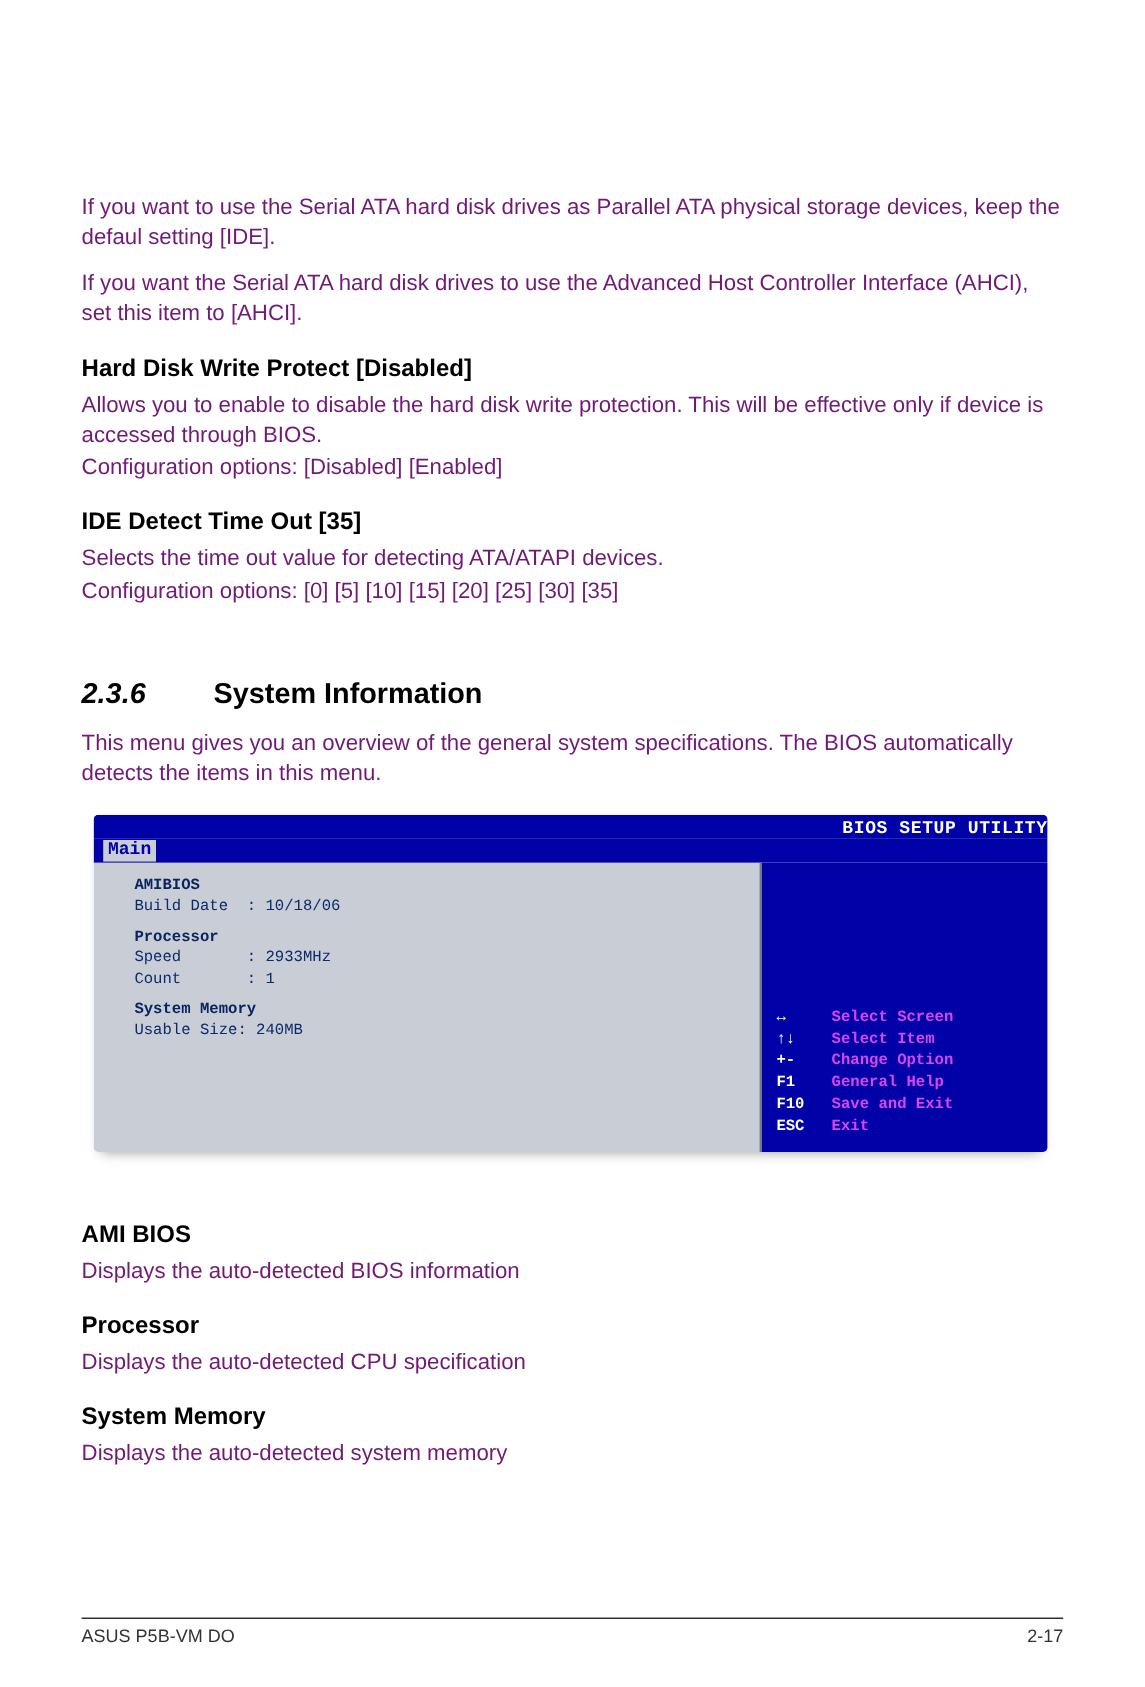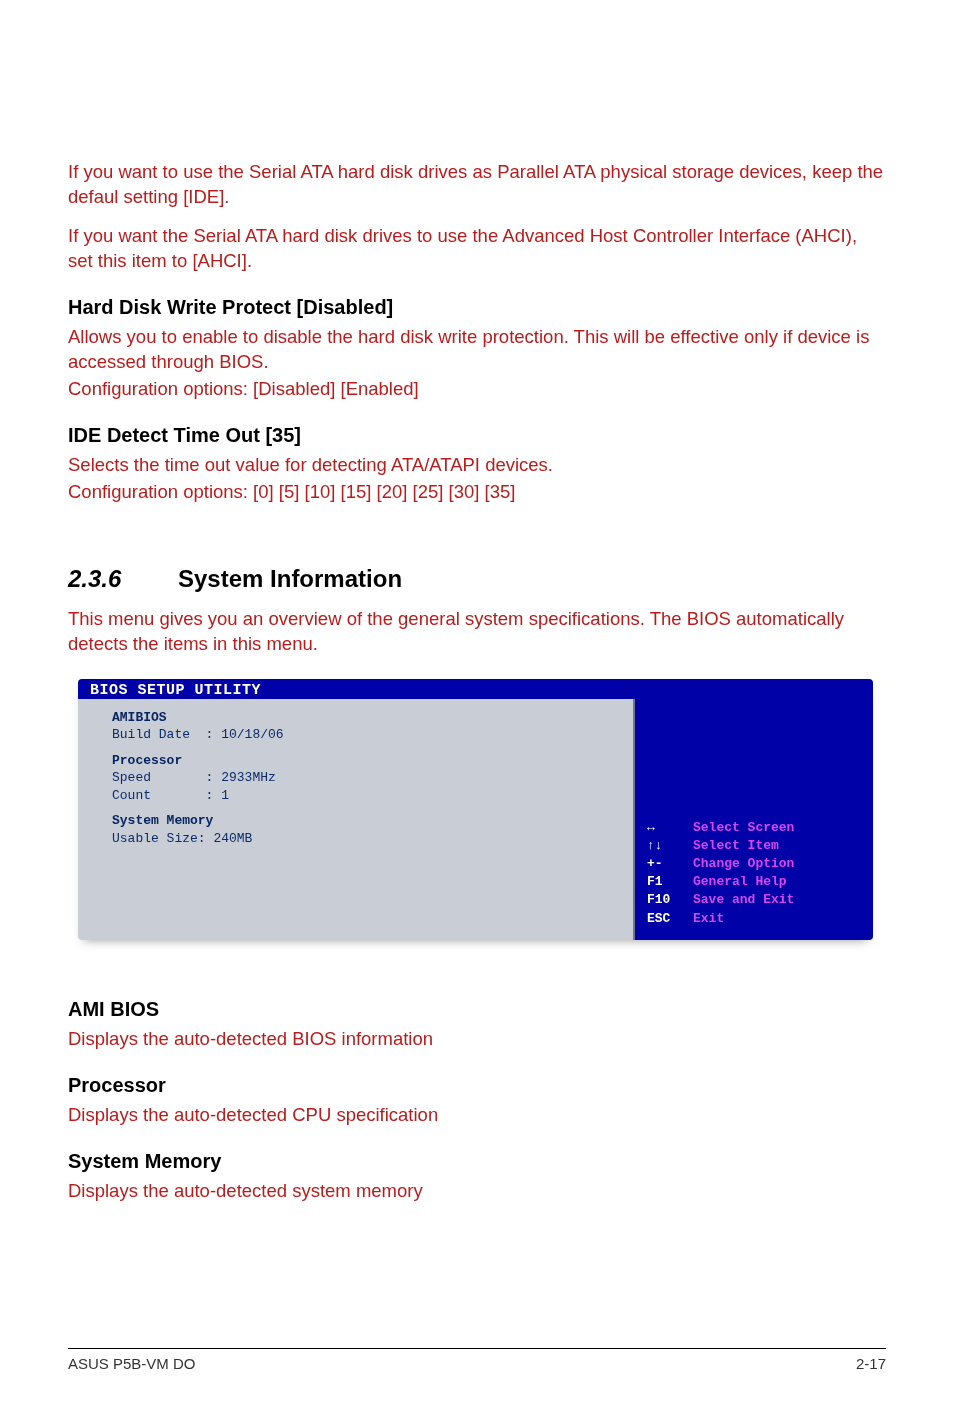--- a/index.html
+++ b/index.html
@@ -8,21 +8,21 @@
     font-family: Arial, Helvetica, sans-serif;
     background: #fff;
     color: #000;
     padding: 160px 68px 40px 68px;
     position: relative;
   }
   .para {
     font-size: 18.5px;
     line-height: 1.35;
     margin-bottom: 14px;
-    color: #b91c1c;
+    color: #701a75;
   }
   .h3 {
     font-size: 20px;
     font-weight: bold;
     margin-top: 22px;
     margin-bottom: 6px;
   }
   .h2 {
     font-size: 24px;
     font-weight: bold;
@@ -36,24 +36,24 @@
     margin: 22px 0 22px 10px;
     width: 795px;
     border-radius: 4px;
     overflow: hidden;
     font-family: "Courier New", monospace;
     box-shadow: 0 6px 10px -6px rgba(0,0,0,0.4);
   }
   .bios-header {
     background: #0101a8;
     color: #fff;
-    text-align: left;
+    text-align: right;
     font-weight: bold;
     font-size: 15px;
-    padding: 3px 0 0 12px;
+    padding: 3px 0 0 0;
     letter-spacing: 0.5px;
   }
   .bios-tabs {
     background: #0101a8;
     padding: 0 8px 0 8px;
     height: 20px;
   }
   .bios-tab-active {
     background: #c9cdd6;
     color: #0101a8;
@@ -128,20 +128,23 @@
 <p class="para" style="margin-bottom:2px">Selects the time out value for detecting ATA/ATAPI devices.</p>
 <p class="para">Configuration options: [0] [5] [10] [15] [20] [25] [30] [35]</p>
 
 <h2 class="h2">
   <span class="secnum">2.3.6</span><span>System Information</span>
 </h2>
 <p class="para">This menu gives you an overview of the general system specifications. The BIOS automatically detects the items in this menu.</p>
 
 <div class="bios-wrap">
   <div class="bios-header">BIOS SETUP UTILITY</div>
+  <div class="bios-tabs">
+    <span class="bios-tab-active">Main</span>
+  </div>
   <div class="bios-body">
     <div class="bios-left">
       <div class="row bold">AMIBIOS</div>
       <div class="row">Build Date  : 10/18/06</div>
       <div class="row bold" style="margin-top:8px">Processor</div>
       <div class="row">Speed       : 2933MHz</div>
       <div class="row">Count       : 1</div>
       <div class="row bold" style="margin-top:8px">System Memory</div>
       <div class="row">Usable Size: 240MB</div>
     </div>

